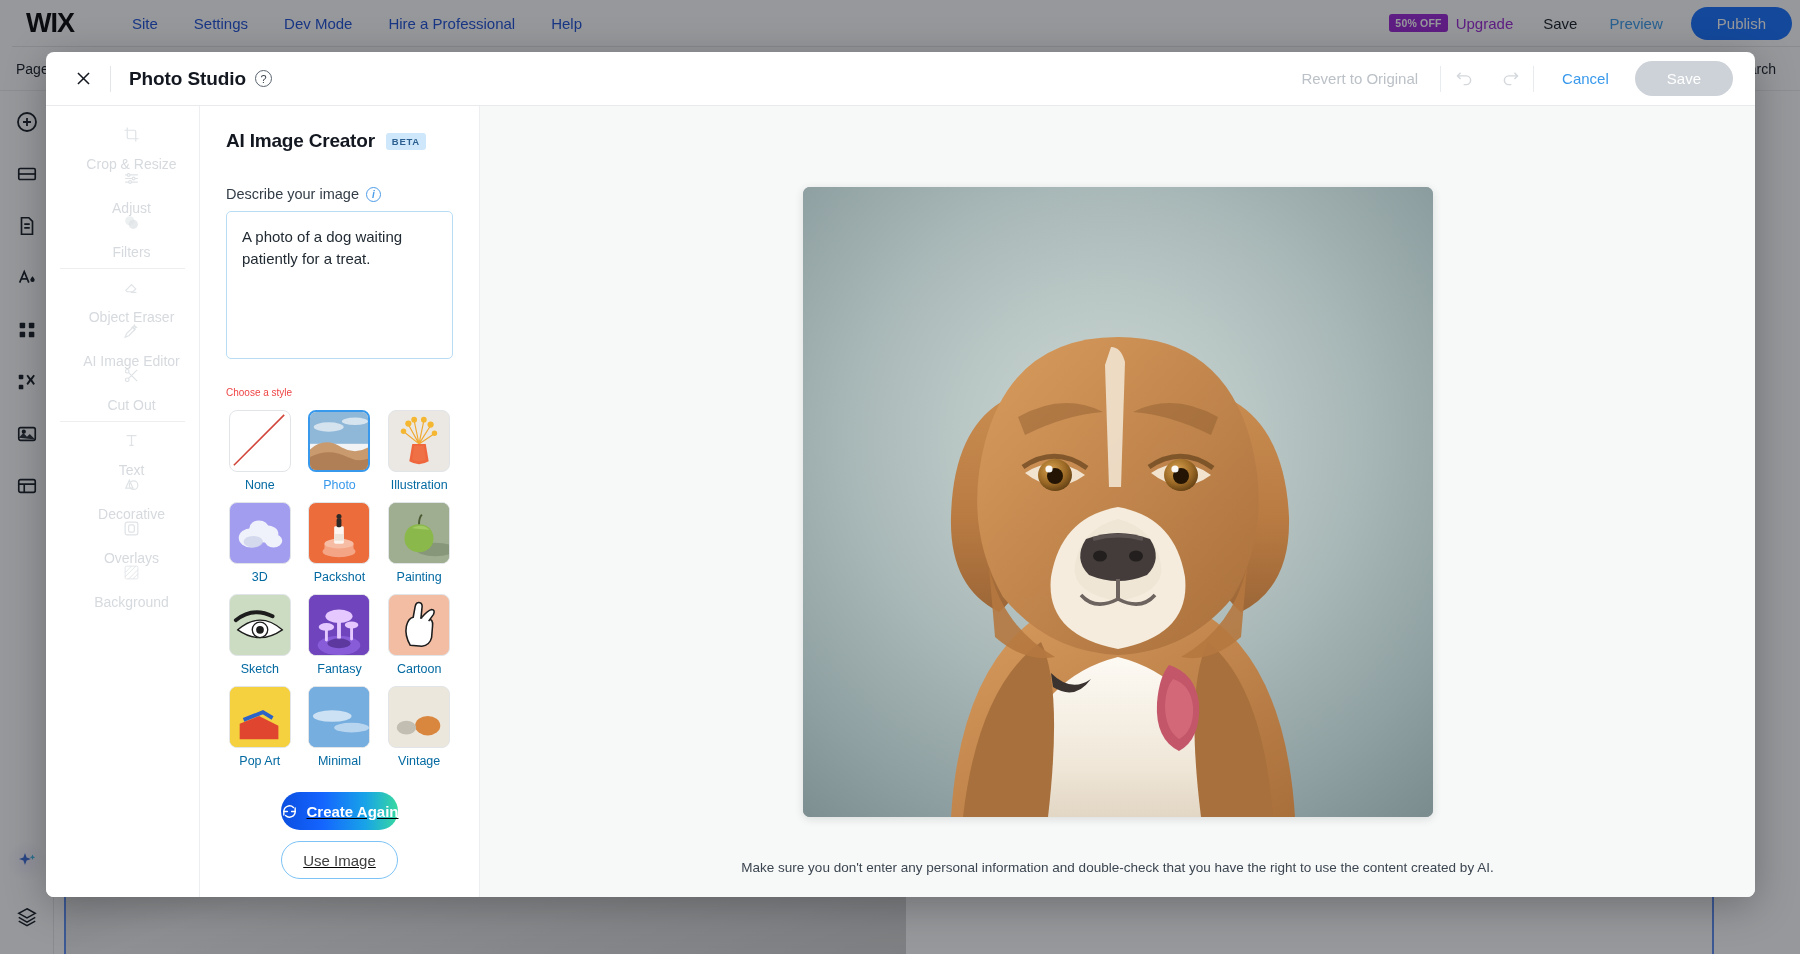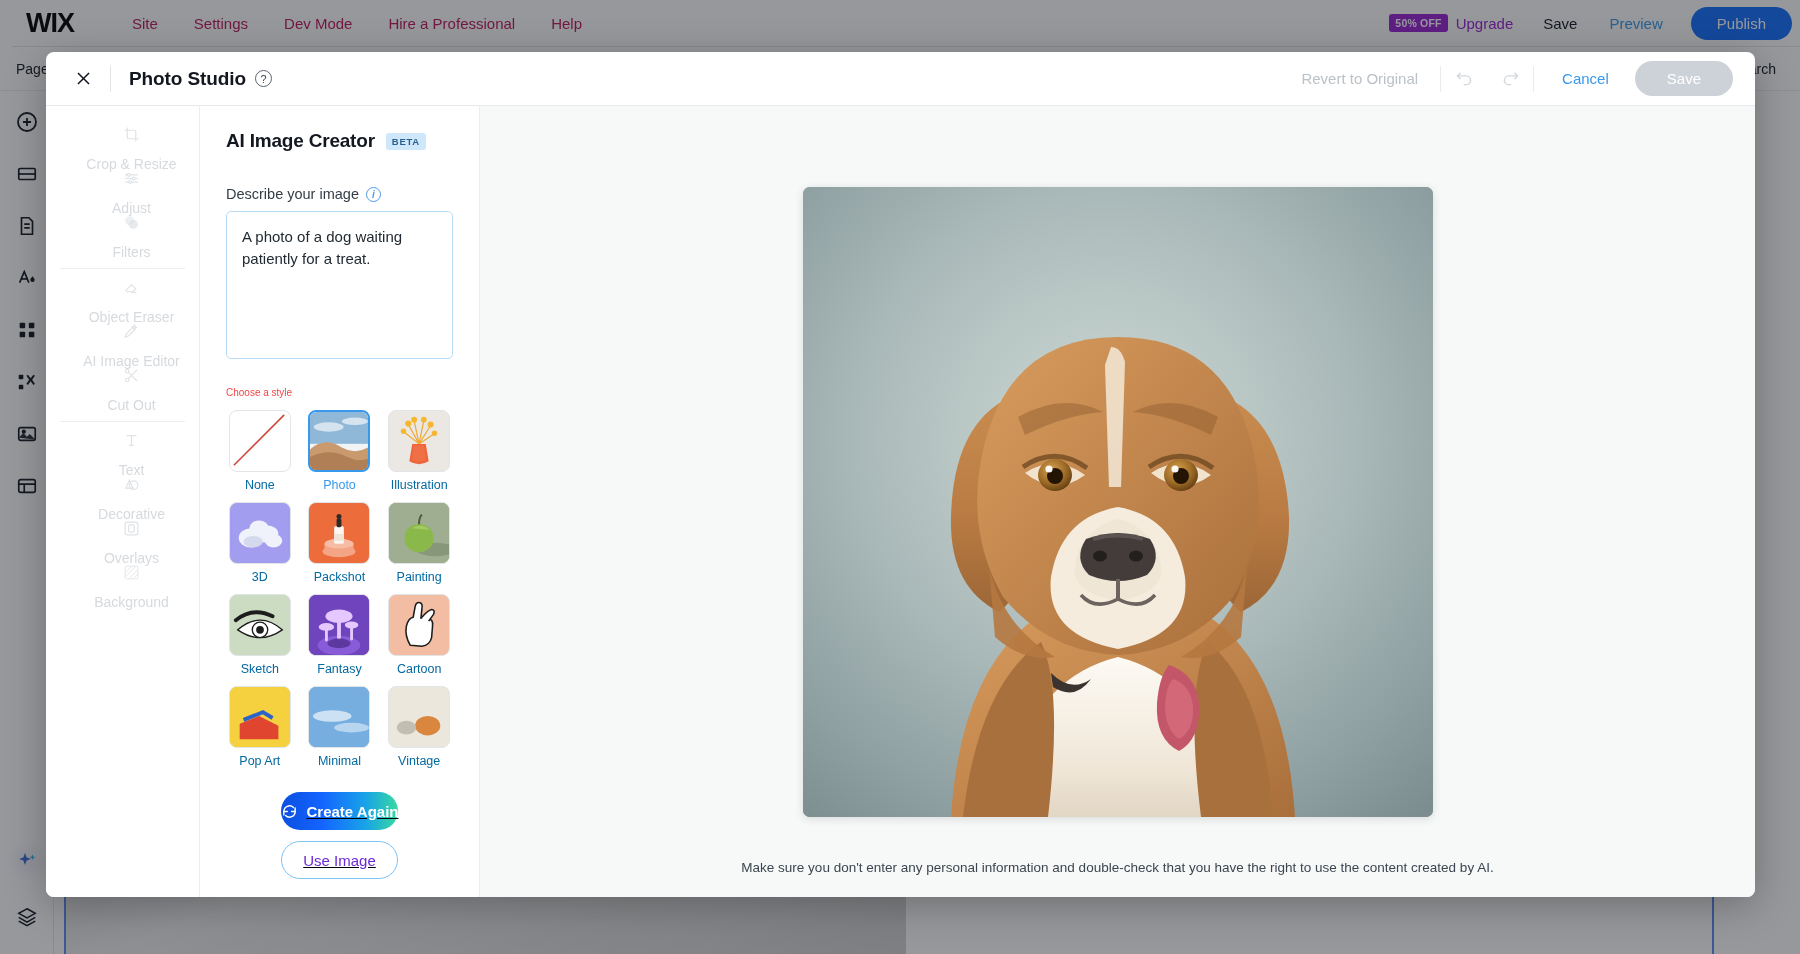--- a/index.html
+++ b/index.html
@@ -20,21 +20,21 @@
     background: #fff;
     display: flex; align-items: center;
     border-bottom: 1px solid #e5e8ea;
   }
   .wix-logo {
     font-size: 27px; font-weight: 700; letter-spacing: -1px;
     color: #000; margin-left: 14px; margin-right: 40px;
     font-family: "Liberation Sans", sans-serif;
   }
   .topnav-item {
-    font-size: 15px; color: #be185d; padding: 0 18px; cursor: default;
+    font-size: 15px; color: #1d4ed8; padding: 0 18px; cursor: default;
   }
   .topbar-right {
     margin-left: auto; display: flex; align-items: center; gap: 0px; padding-right: 20px;
   }
   .badge-off {
     background: #9B22D4; color: #fff; font-size: 10.5px; font-weight: 700;
     padding: 3px 6px; border-radius: 3px; letter-spacing: .2px;
   }
   .upgrade-link {
     color: #9B22D4; font-size: 15px; margin-left: 8px; margin-right: 30px;
@@ -185,21 +185,21 @@
 
   .panel-actions { padding: 10px 22px 18px 22px; background: #fff; text-decoration: underline; }
   .create-again {
     width: 100%; height: 38px; border: none; border-radius: 19px; color: #fff;
     font-size: 15px; font-weight: 700;
     background: linear-gradient(90deg, #0b4fe0 0%, #1464ff 35%, #18a3e8 72%, #37d9a0 100%);
     display: flex; align-items: center; justify-content: center; gap: 9px;
   }
   .use-image {
     width: 100%; height: 38px; margin-top: 11px; border-radius: 19px;
-    border: 1.3px solid #7ec3f5; color: #6d28d9; background: #fff;
+    border: 1.3px solid #7ec3f5; color: #404040; background: #fff;
     font-size: 15px; display: flex; align-items: center; justify-content: center;
   }
 
   
   .preview-area {
     flex: 1; background: #f7f8f8; position: relative;
     display: flex; flex-direction: column; align-items: center; justify-content: center;
   }
   .preview-img {
     width: 630px; height: 630px; border-radius: 7px;

